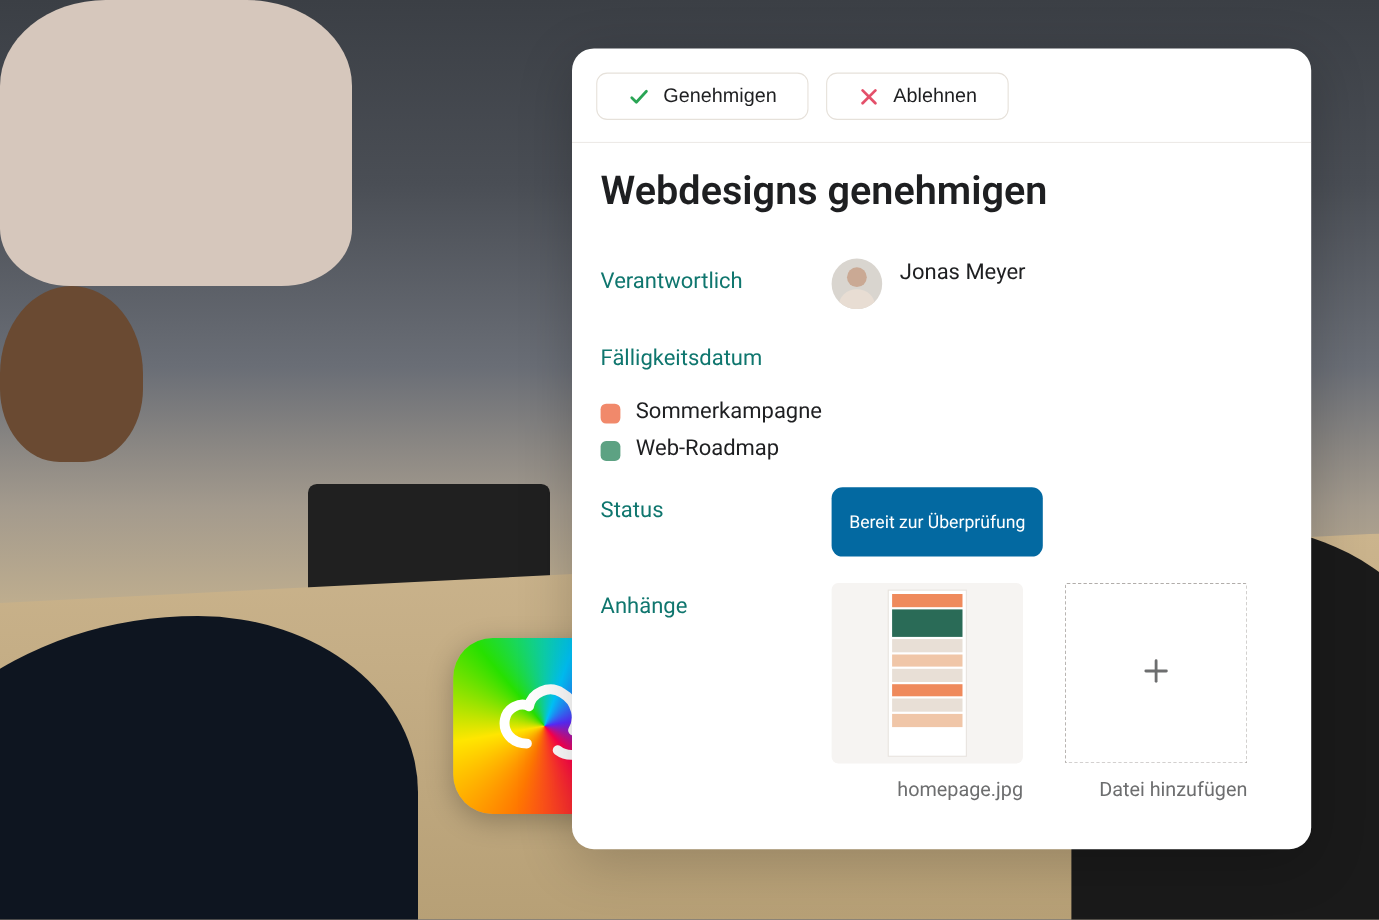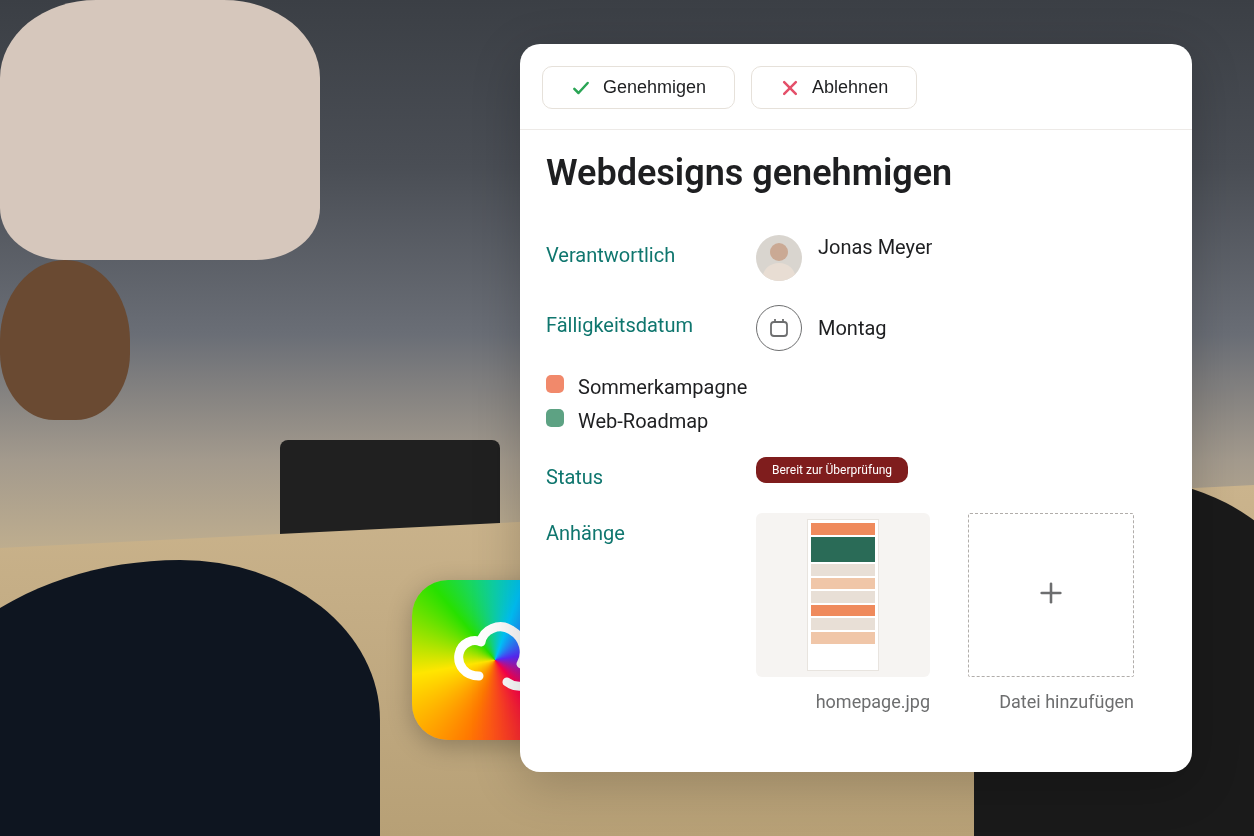--- a/index.html
+++ b/index.html
@@ -93,28 +93,28 @@
   .avatar svg{width:100%;height:100%}
   .assignee-name { font-size:20px; color:#1e1f21; }
 
   .date-row { display:flex; align-items:center; gap:16px; }
   .date-icon {
     width:46px; height:46px; border-radius:50%;
     border:1.5px solid #6d6e6f; display:flex; align-items:center; justify-content:center;
   }
   .date-text { font-size:20px; color:#1e1f21; }
 
-  .project-chip { display:flex; align-items:flex-start; gap:14px; font-size:20px; color:#1e1f21; }
+  .project-chip { display:flex; align-items:flex-end; gap:14px; font-size:20px; color:#1e1f21; }
   .chip-color { width:18px; height:18px; border-radius:5px; }
   .chip-orange{ background:#f1896b; }
   .chip-green{ background:#5da283; }
 
   .status-pill {
-    display:inline-block; padding:6px 16px; border-radius:10px;
-    background:#7f1d1d; color:#fff; font-size:12px;
+    display:inline-block; padding:22px 16px; border-radius:10px;
+    background:#0369a1; color:#fff; font-size:16px;
   }
 
   .attachments { display:flex; gap:30px; }
   .attach-item, .attach-add {
     width:174px;
     display:flex; flex-direction:column; align-items:flex-end; gap:14px;
   }
   .attach-thumb {
     width:174px; height:164px; background:#f6f4f2; border-radius:6px;
     display:flex; align-items:center; justify-content:center; overflow:hidden;
@@ -193,32 +193,20 @@
                 <path d="M6 46c0-12 8-18 17-18s17 6 17 18z" fill="#e8ddd3"></path>
               </svg>
           </div>
           <span class="assignee-name">Jonas Meyer</span>
         </div>
       </div>
     </div>
 
     <div class="field-row">
       <div class="field-label">Fälligkeitsdatum</div>
-      <div class="field-value">
-        <div class="date-row">
-          <div class="date-icon">
-            <svg viewBox="0 0 24 24" width="24" height="24" fill="none" stroke="#6d6e6f" stroke-width="1.8">
-                <rect x="4" y="6" width="16" height="14" rx="3"></rect>
-                <line x1="8" y1="3" x2="8" y2="7"></line>
-                <line x1="16" y1="3" x2="16" y2="7"></line>
-              </svg>
-          </div>
-          <span class="date-text">Montag</span>
-        </div>
-      </div>
     </div>
 
     <div class="field-row">
       <div class="field-value">
         <div class="project-chip">
           <span class="chip-color chip-orange"></span>
           <span>Sommerkampagne</span>
         </div>
         <div class="project-chip">
           <span class="chip-color chip-green"></span>

